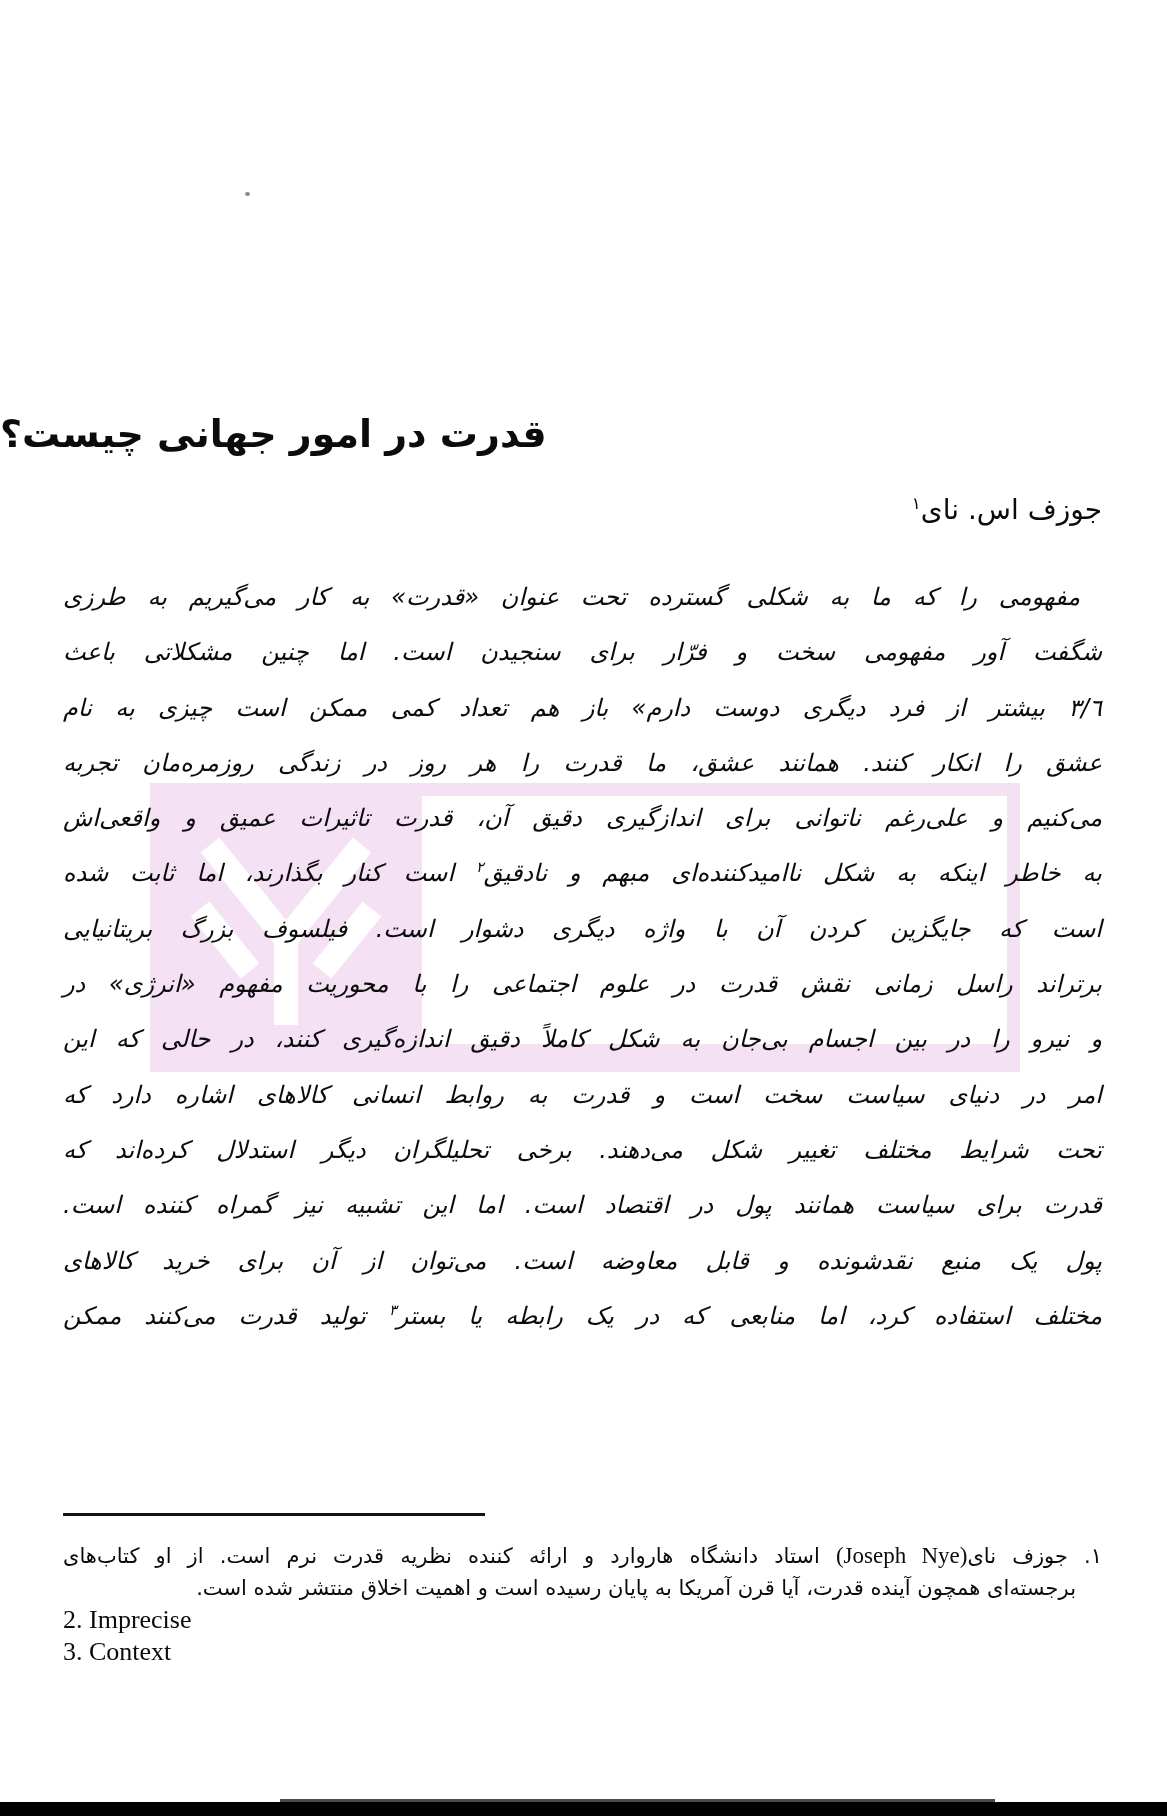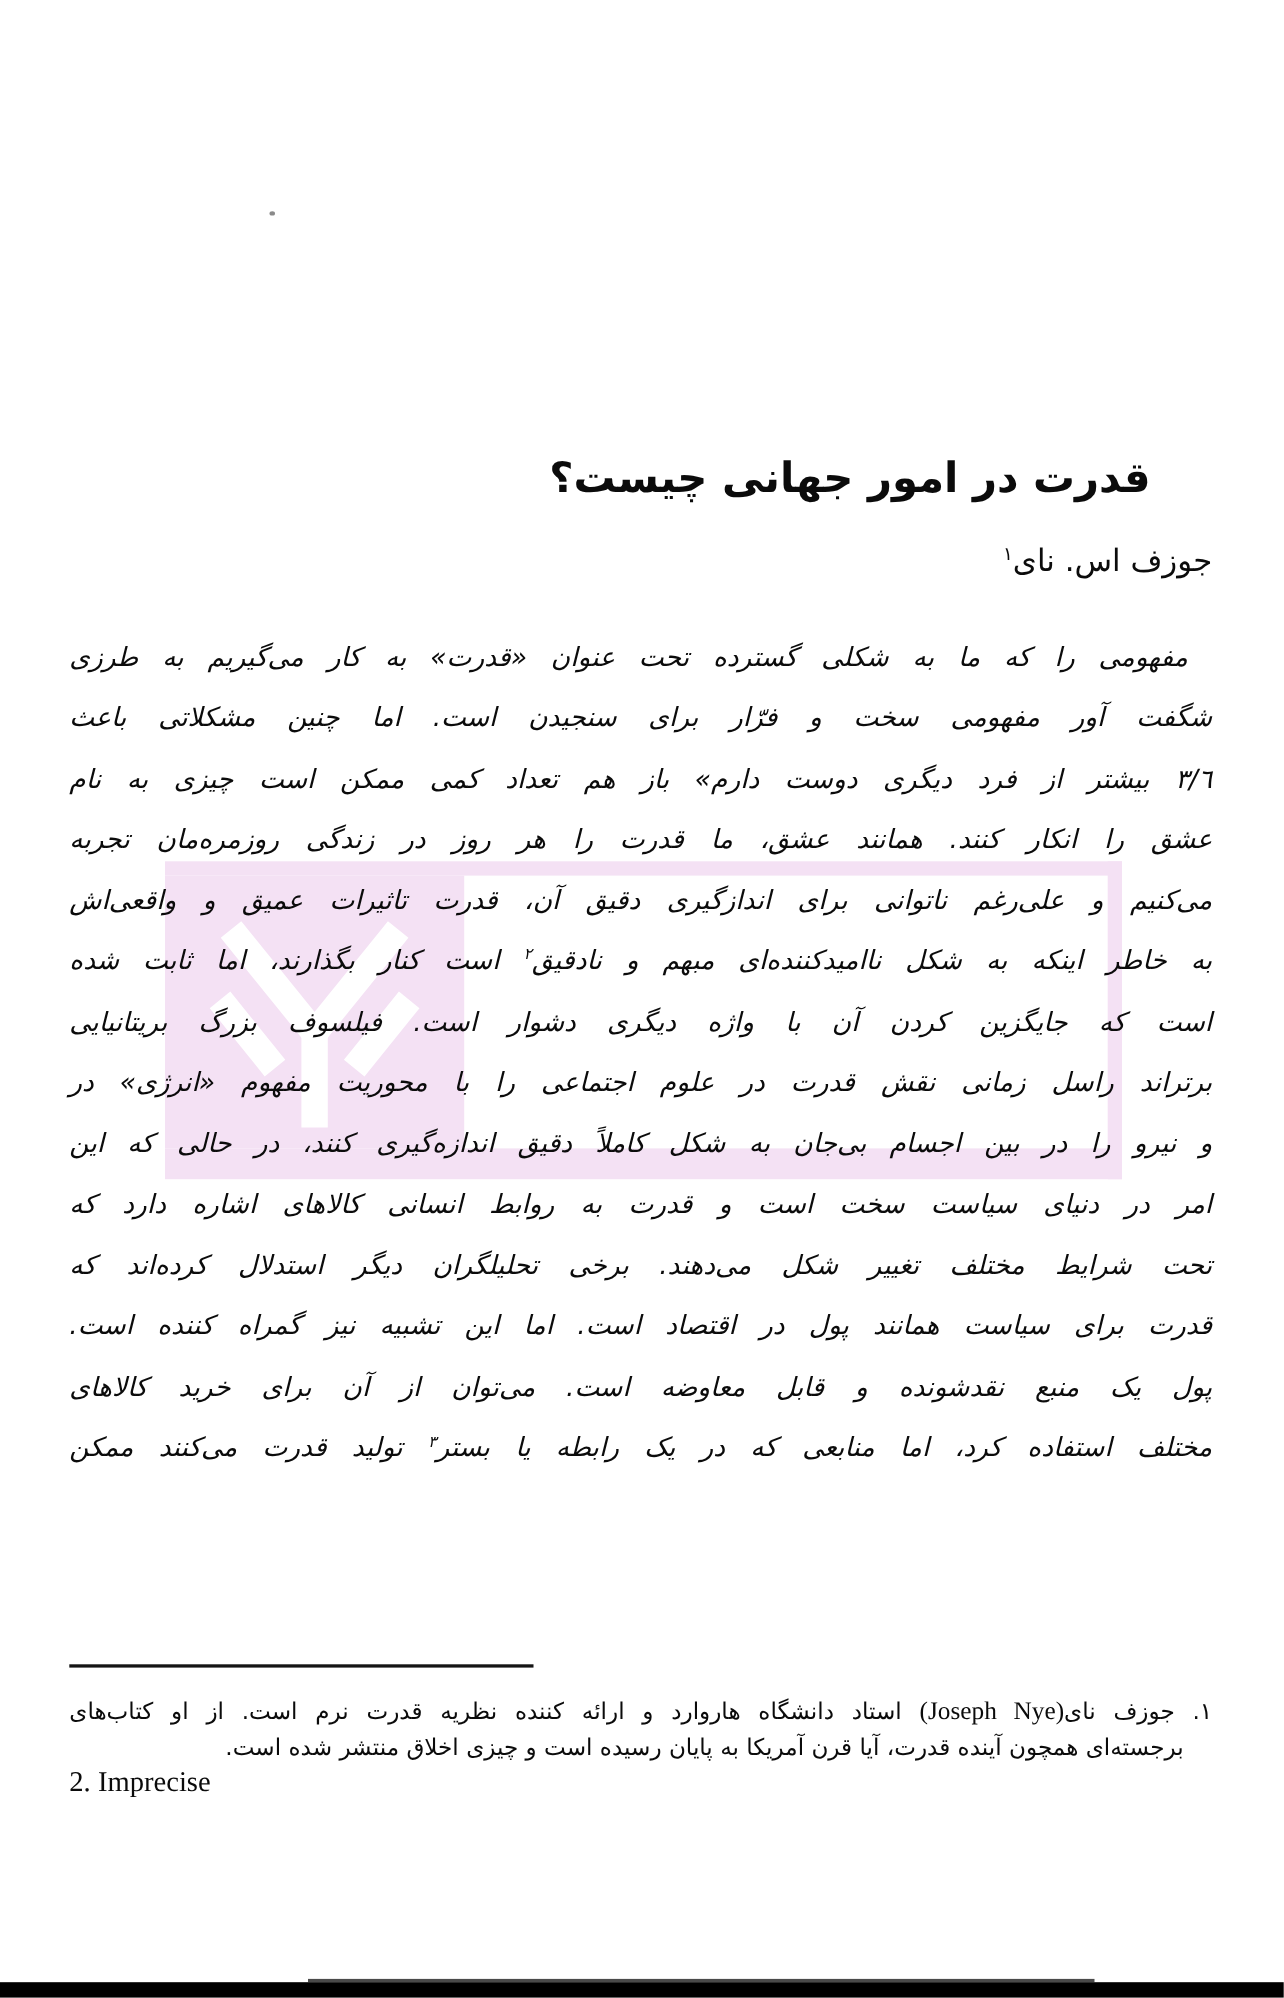--- a/index.html
+++ b/index.html
@@ -43,21 +43,21 @@
     color:transparent;
     -webkit-text-stroke:5px var(--wm-stroke);
     text-stroke:5px var(--wm-stroke);
     letter-spacing:2px;
     text-align:center;
   }
 
   
   .title{
     position:absolute;top:383px;left:0;width:1046px;
-    direction:rtl;text-align:right;
+    direction:rtl;text-align:left;
     font-weight:700;font-size:38px;line-height:52px;
     z-index:2;
   }
   .author{
     position:absolute;top:490px;right:65px;left:63px;
     direction:rtl;text-align:right;
     font-weight:400;font-size:28px;line-height:40px;
     z-index:2;
   }
   .bodytext{
@@ -143,21 +143,22 @@
     <div class="bline"><span>تحت شرایط مختلف تغییر شکل می‌دهند. برخی تحلیلگران دیگر استدلال کرده‌اند که</span></div>
     <div class="bline"><span>قدرت برای سیاست همانند پول در اقتصاد است. اما این تشبیه نیز گمراه کننده است.</span></div>
     <div class="bline"><span>پول یک منبع نقدشونده و قابل معاوضه است. می‌توان از آن برای خرید کالاهای</span></div>
     <div class="bline"><span>مختلف استفاده کرد، اما منابعی که در یک رابطه یا بستر</span><sup>٣</sup><span> تولید قدرت می‌کنند ممکن</span></div>
   </div>
 
   <div class="fn-divider"></div>
 
   <div class="footnotes">
     <div class="fn-fa"><span>١. جوزف نای</span><span class="latin">(Joseph  Nye)</span><span> استاد دانشگاه هاروارد و ارائه کننده نظریه قدرت نرم است. از او کتاب‌های</span></div>
-    <div class="fn-fa-cont"><span>برجسته‌ای همچون آینده قدرت، آیا قرن آمریکا به پایان رسیده است و چیزی اخلاق منتشر شده است.</span></div>
+    <div class="fn-fa-cont"><span>برجسته‌ای همچون آینده قدرت، آیا قرن آمریکا به پایان رسیده است و اهمیت اخلاق منتشر شده است.</span></div>
     <div class="fn-en">2. Imprecise</div>
+    <div class="fn-en">3. Context</div>
   </div>
 
   <div class="speck"></div>
   <div class="scan-line"></div>
   <div class="scan-bar"></div>
 
 </div>
 
 </body></html>

